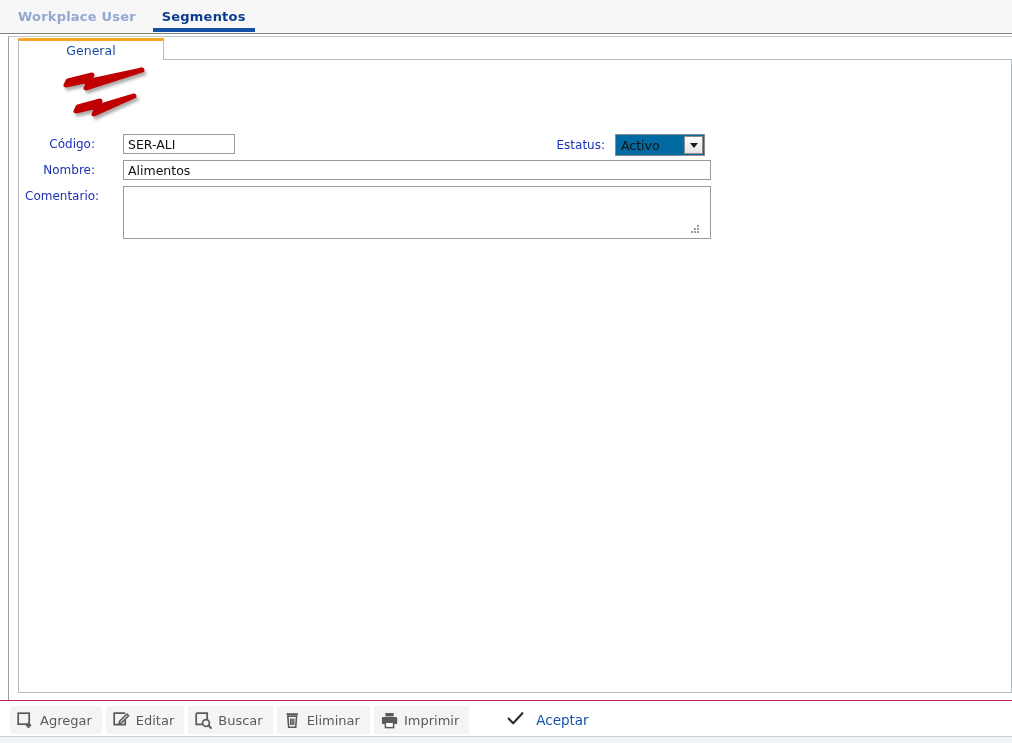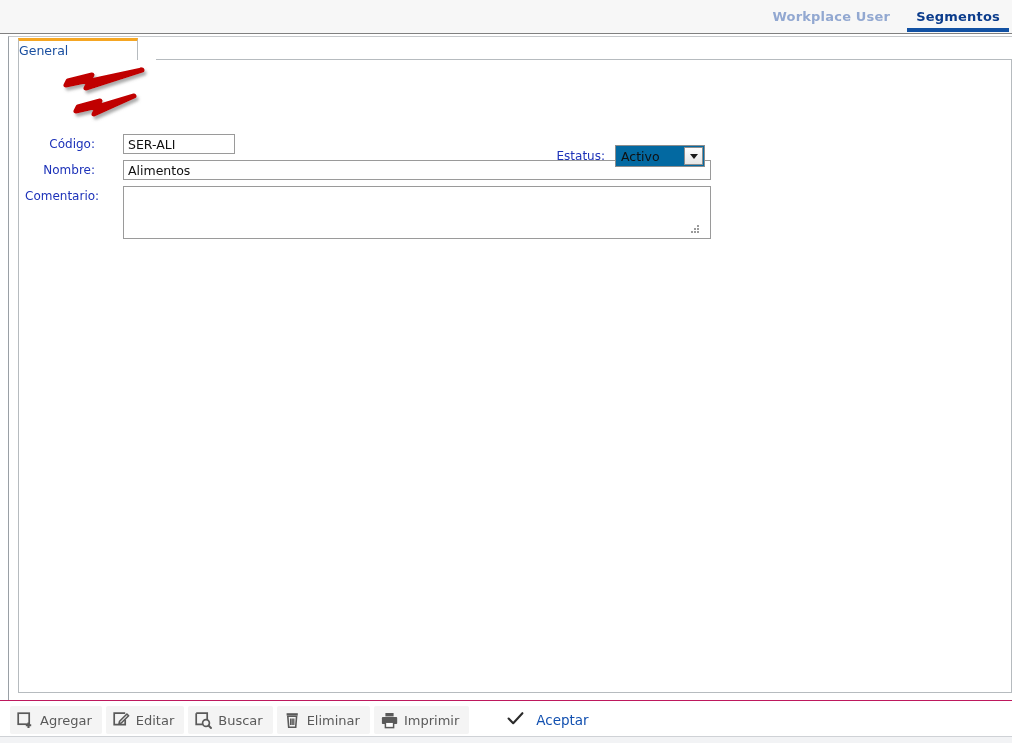--- a/index.html
+++ b/index.html
@@ -25,21 +25,20 @@
     height: 34px;
     background: #f7f7f7;
     border-bottom: 1px solid #808080;
     box-sizing: border-box;
   }
   .topbar-tabs {
     display: flex;
     align-items: flex-start;
     height: 26px;
     padding-left: 12px;
-    justify-content: flex-end;
   }
   .ttab {
     position: relative;
     font-size: 13px;
     font-weight: bold;
     letter-spacing: 0.2px;
     padding: 9px 14px 0 6px;
     height: 34px;
     box-sizing: border-box;
     cursor: pointer;
@@ -74,29 +73,30 @@
     position: absolute;
     left: 8px;
     top: 38px;
     width: 1004px;
     height: 22px;
   }
   .gen-tab {
     position: absolute;
     left: 10px;
     top: 0px;
-    width: 120px;
+    width: 146px;
     height: 22px;
     box-sizing: border-box;
     background: #ffffff;
     border: 1px solid #b6bbbf;
     border-top: 3px solid #f5a623;
     border-bottom: none;
     color: #1a4fa0;
     font-size: 12.5px;
+    text-align: center;
     line-height: 19px;
     cursor: pointer;
     user-select: none;
     z-index: 3;
   }
   .inner-tab-rule {
     position: absolute;
     left: 148px;
     top: 21px;
     width: 856px;
@@ -171,21 +171,21 @@
     left: 670px;
     top: 164px;
     width: 12px;
     height: 12px;
     pointer-events: none;
   }
 
   
   .row-estatus {
     left: 514px;
-    top: 86px;
+    top: 75px;
   }
   .row-estatus .flabel { width: 72px; }
   .ddl-wrap {
     margin-left: 10px;
     width: 90px;
     height: 22px;
     box-sizing: border-box;
     border: 1px solid #8d8d8d;
     background: #0369a1;
     display: flex;

